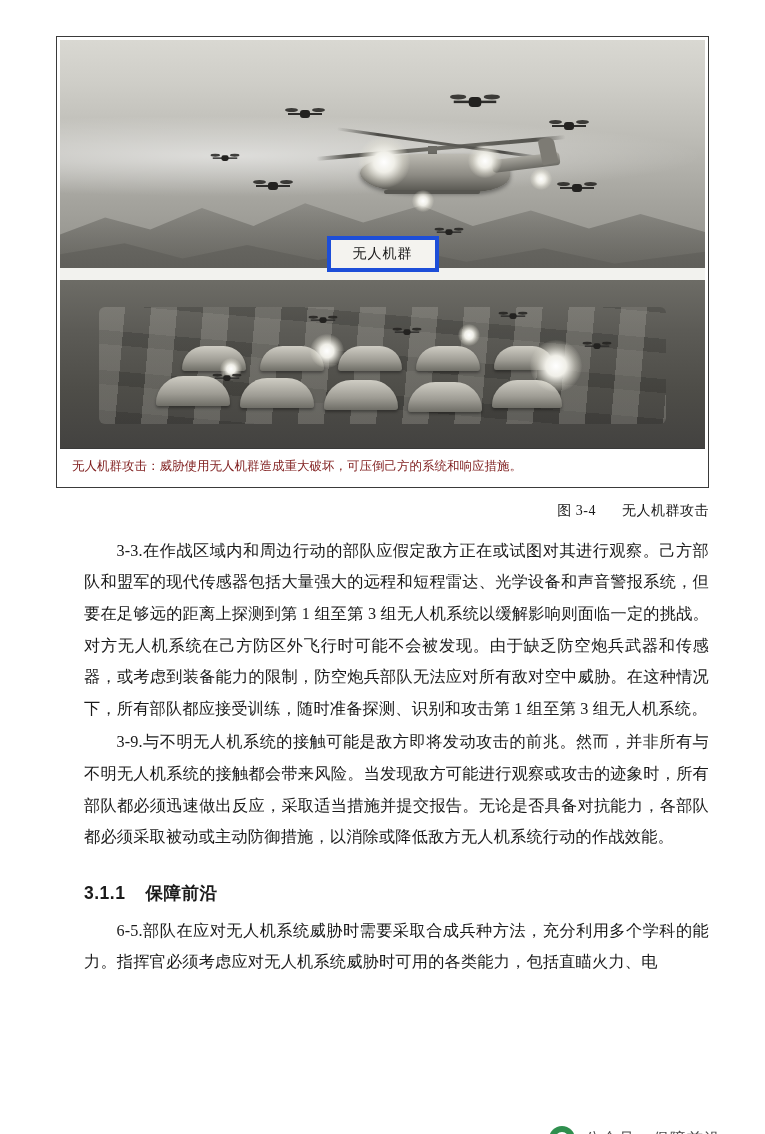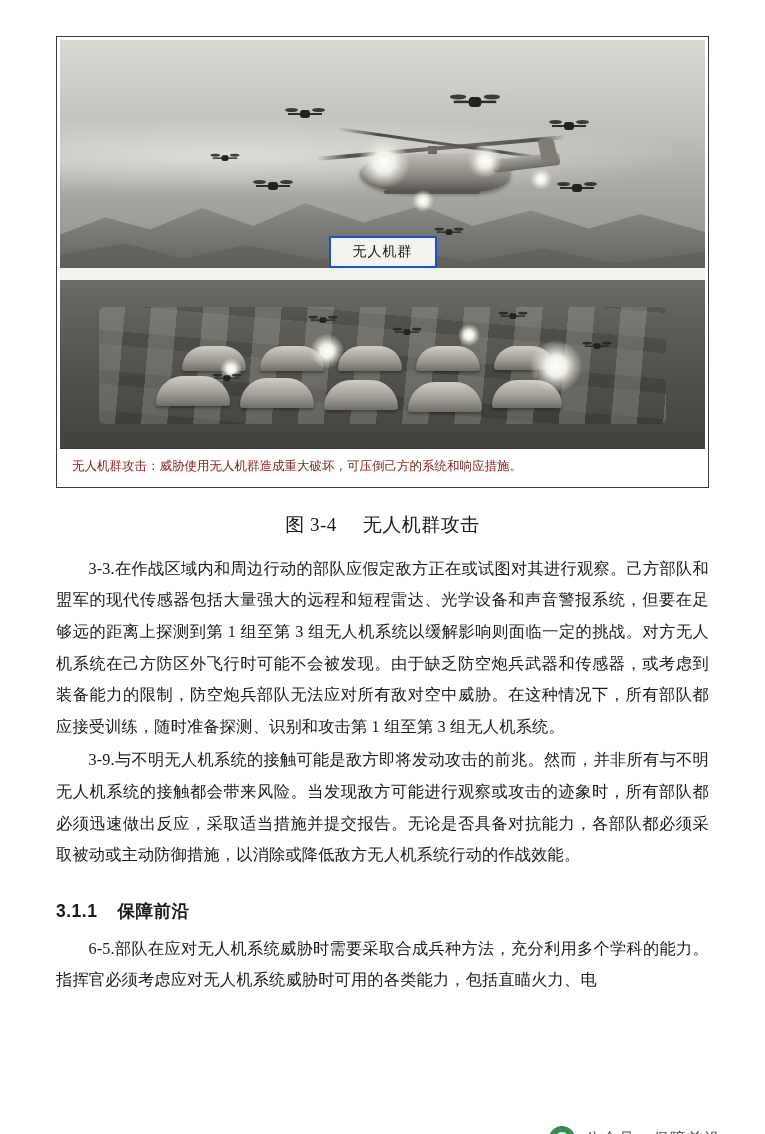--- a/index.html
+++ b/index.html
@@ -207,51 +207,52 @@
   .drone .p2 { left: 24px; }
   .drone.s { transform: scale(.72); }
   .drone.l { transform: scale(1.25); }
 
   .figure-label {
     position: absolute;
     left: 50%;
     top: 196px;
     transform: translateX(-50%);
     background: #f4f3ef;
-    border: 2px solid #1d4ed8;
+    border: 4px solid #1d4ed8;
     padding: 5px 22px;
     font-family: "Liberation Sans", "DejaVu Sans", sans-serif;
     font-size: 14px;
     color: #171717;
     letter-spacing: 1px;
     z-index: 5;
   }
   .figure-caption-box {
     border-top: 1px solid #3a3a3a;
     padding: 8px 10px 8px 12px;
     font-size: 12.5px;
     color: #7f1d1d;
     line-height: 1.5;
   }
   .figure-title {
-    margin-top: 24px;
-    text-align: center;
-    font-size: 19px;
+    margin-top: 14px;
+    text-align: right;
+    font-size: 14px;
     letter-spacing: .5px;
   }
   .fig-title-gap { display: inline-block; width: 26px; }
 
   
   .body-text {
     margin-top: 16px;
     font-size: 16.2px;
     line-height: 1.95;
     text-align: justify;
     text-justify: inter-ideograph;
     letter-spacing: .2px;
+    margin-left: 28px;
   }
   .body-text p {
     margin: 0 0 2px 0;
     text-indent: 2em;
   }
   h3.section-heading {
     margin: 22px 0 6px 0;
     font-family: "Liberation Sans", "DejaVu Sans", sans-serif;
     font-size: 17.5px;
     font-weight: bold;

